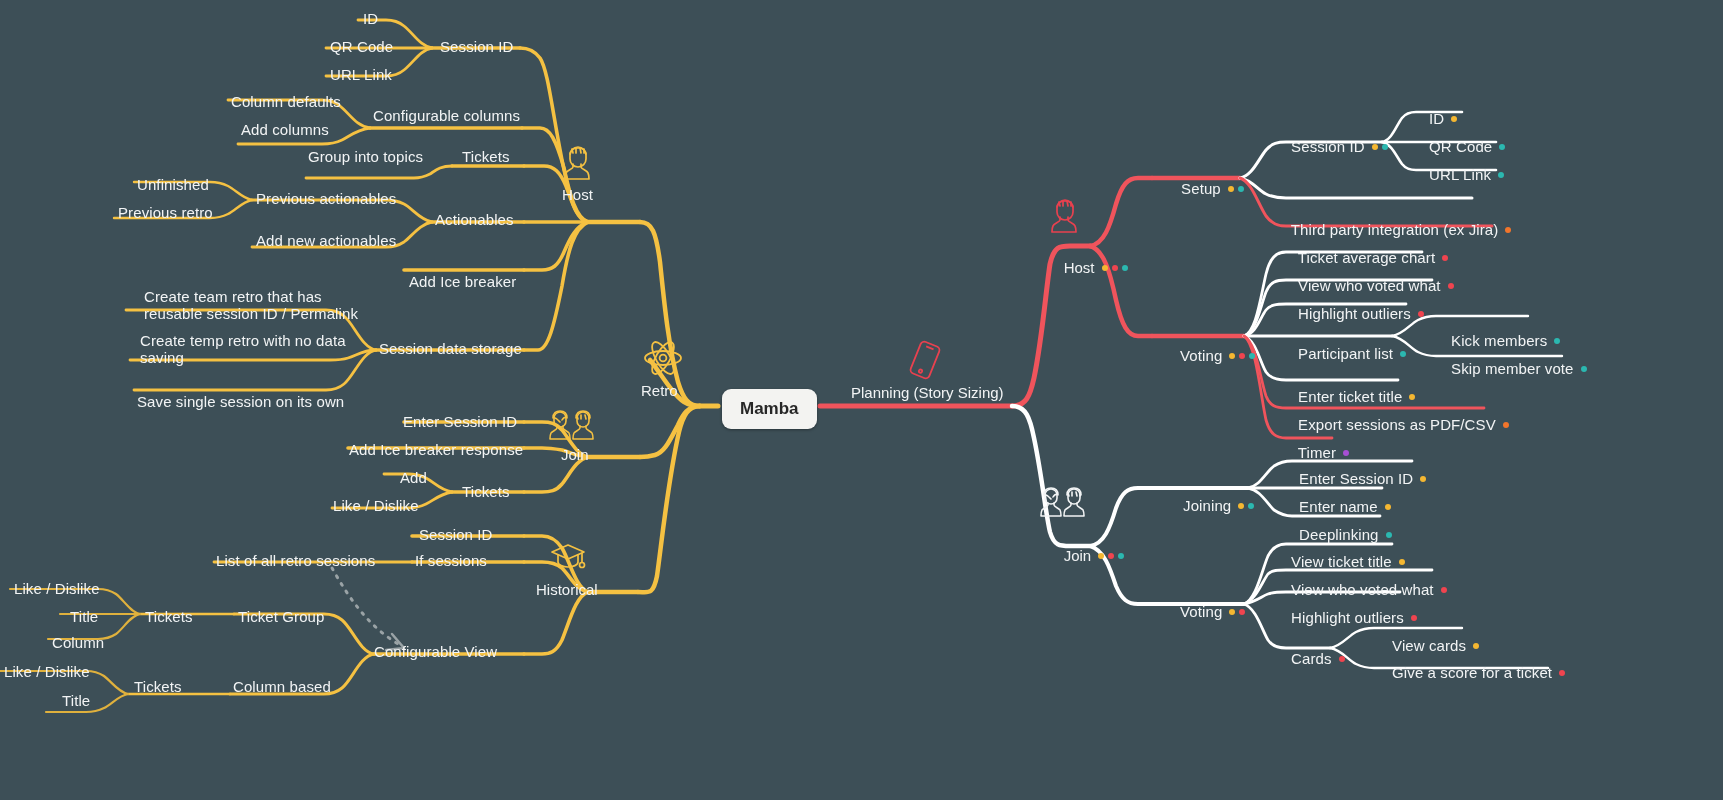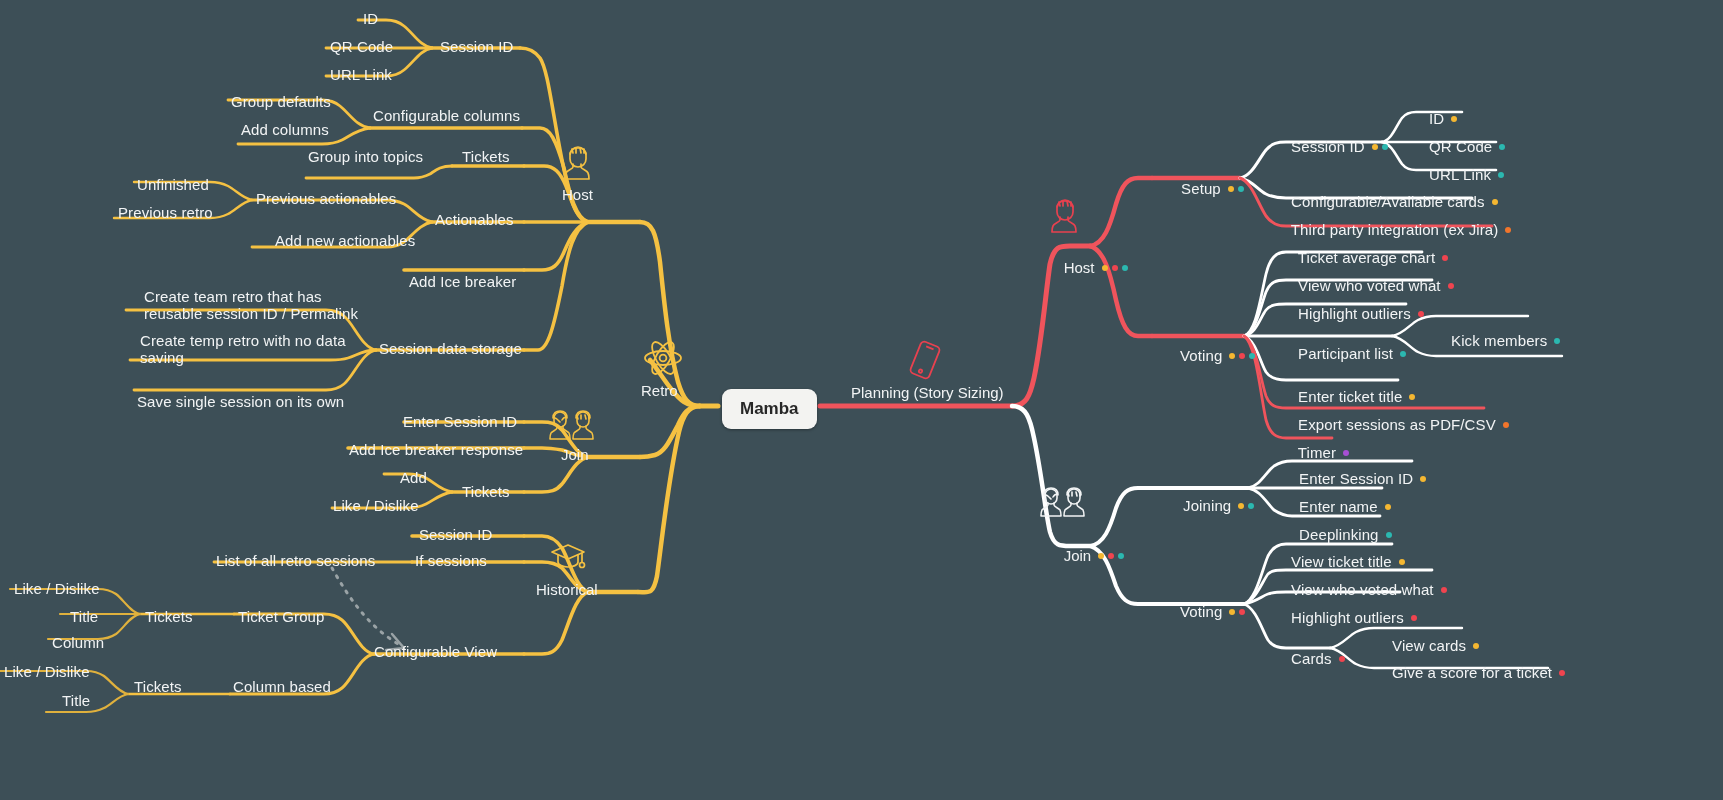--- a/index.html
+++ b/index.html
@@ -179,31 +179,31 @@
     </g>
   </svg>
 
   <div class="root-node" style="left:722px;top:389px;">Mamba</div>
 
   <div class="node-label" style="left:363px;top:10px;">ID</div>
   <div class="node-label" style="left:330px;top:38px;">QR Code</div>
   <div class="node-label" style="left:330px;top:66px;">URL Link</div>
   <div class="node-label" style="left:440px;top:38px;">Session ID</div>
 
-  <div class="node-label" style="left:231px;top:93px;">Group defaults</div>
+  <div class="node-label" style="left:231px;top:93px;">Column defaults</div>
   <div class="node-label" style="left:241px;top:121px;">Add columns</div>
   <div class="node-label" style="left:373px;top:107px;">Configurable columns</div>
 
   <div class="node-label" style="left:308px;top:148px;">Group into topics</div>
   <div class="node-label" style="left:462px;top:148px;">Tickets</div>
 
   <div class="node-label" style="left:137px;top:176px;">Unfinished</div>
   <div class="node-label" style="left:118px;top:204px;">Previous retro</div>
   <div class="node-label" style="left:256px;top:190px;">Previous actionables</div>
-  <div class="node-label" style="left:256px;top:232px;margin-left:19px;">Add new actionables</div>
+  <div class="node-label" style="left:256px;top:232px;">Add new actionables</div>
   <div class="node-label" style="left:435px;top:211px;">Actionables</div>
 
   <div class="node-label" style="left:409px;top:259px;margin-top:14px;">Add Ice breaker</div>
 
   <div class="node-label w" style="left:144px;top:288px;">Create team retro that has
 reusable session ID / Permalink</div>
   <div class="node-label w" style="left:140px;top:332px;">Create temp retro with no data
 saving</div>
   <div class="node-label" style="left:137px;top:377px;margin-top:16px;">Save single session on its own</div>
   <div class="node-label" style="left:379px;top:340px;">Session data storage</div>
@@ -313,23 +313,20 @@
   </div>
   <div class="node-label" style="left:1412px;top:91px;">
     <span>ID</span><span class="dots"><span class="dot" style="background:#f5b731"></span></span>
   </div>
   <div class="node-label" style="left:1412px;top:119px;">
     <span>QR Code</span><span class="dots"><span class="dot" style="background:#2bb8b0"></span></span>
   </div>
   <div class="node-label" style="left:1412px;top:147px;">
     <span>URL Link</span><span class="dots"><span class="dot" style="background:#2bb8b0"></span></span>
   </div>
-  <div class="node-label" style="left:1274px;top:174px;">
-    <span>Configurable/Available cards</span><span class="dots"><span class="dot" style="background:#f5b731"></span></span>
-  </div>
   <div class="node-label" style="left:1274px;top:202px;">
     <span>Third party integration (ex Jira)</span><span class="dots"><span class="dot" style="background:#f2752b"></span></span>
   </div>
 
   <div class="node-label" style="left:1163px;top:328px;">
     <span>Voting</span><span class="dots"><span class="dot" style="background:#f5b731"></span><span class="dot" style="background:#f0444f"></span><span class="dot" style="background:#2bb8b0"></span></span>
   </div>
   <div class="node-label" style="left:1281px;top:230px;">
     <span>Ticket average chart</span><span class="dots"><span class="dot" style="background:#f0444f"></span></span>
   </div>
@@ -337,20 +334,23 @@
     <span>View who voted what</span><span class="dots"><span class="dot" style="background:#f0444f"></span></span>
   </div>
   <div class="node-label" style="left:1281px;top:286px;">
     <span>Highlight outliers</span><span class="dots"><span class="dot" style="background:#f0444f"></span></span>
   </div>
   <div class="node-label" style="left:1434px;top:313px;">
     <span>Kick members</span><span class="dots"><span class="dot" style="background:#2bb8b0"></span></span>
   </div>
   <div class="node-label" style="left:1281px;top:326px;">
     <span>Participant list</span><span class="dots"><span class="dot" style="background:#2bb8b0"></span></span>
+  </div>
+  <div class="node-label" style="left:1434px;top:341px;">
+    <span>Skip member vote</span><span class="dots"><span class="dot" style="background:#2bb8b0"></span></span>
   </div>
   <div class="node-label" style="left:1281px;top:369px;">
     <span>Enter ticket title</span><span class="dots"><span class="dot" style="background:#f5b731"></span></span>
   </div>
   <div class="node-label" style="left:1281px;top:397px;">
     <span>Export sessions as PDF/CSV</span><span class="dots"><span class="dot" style="background:#f2752b"></span></span>
   </div>
   <div class="node-label" style="left:1281px;top:425px;">
     <span>Timer</span><span class="dots"><span class="dot" style="background:#a74fd3"></span></span>
   </div>

